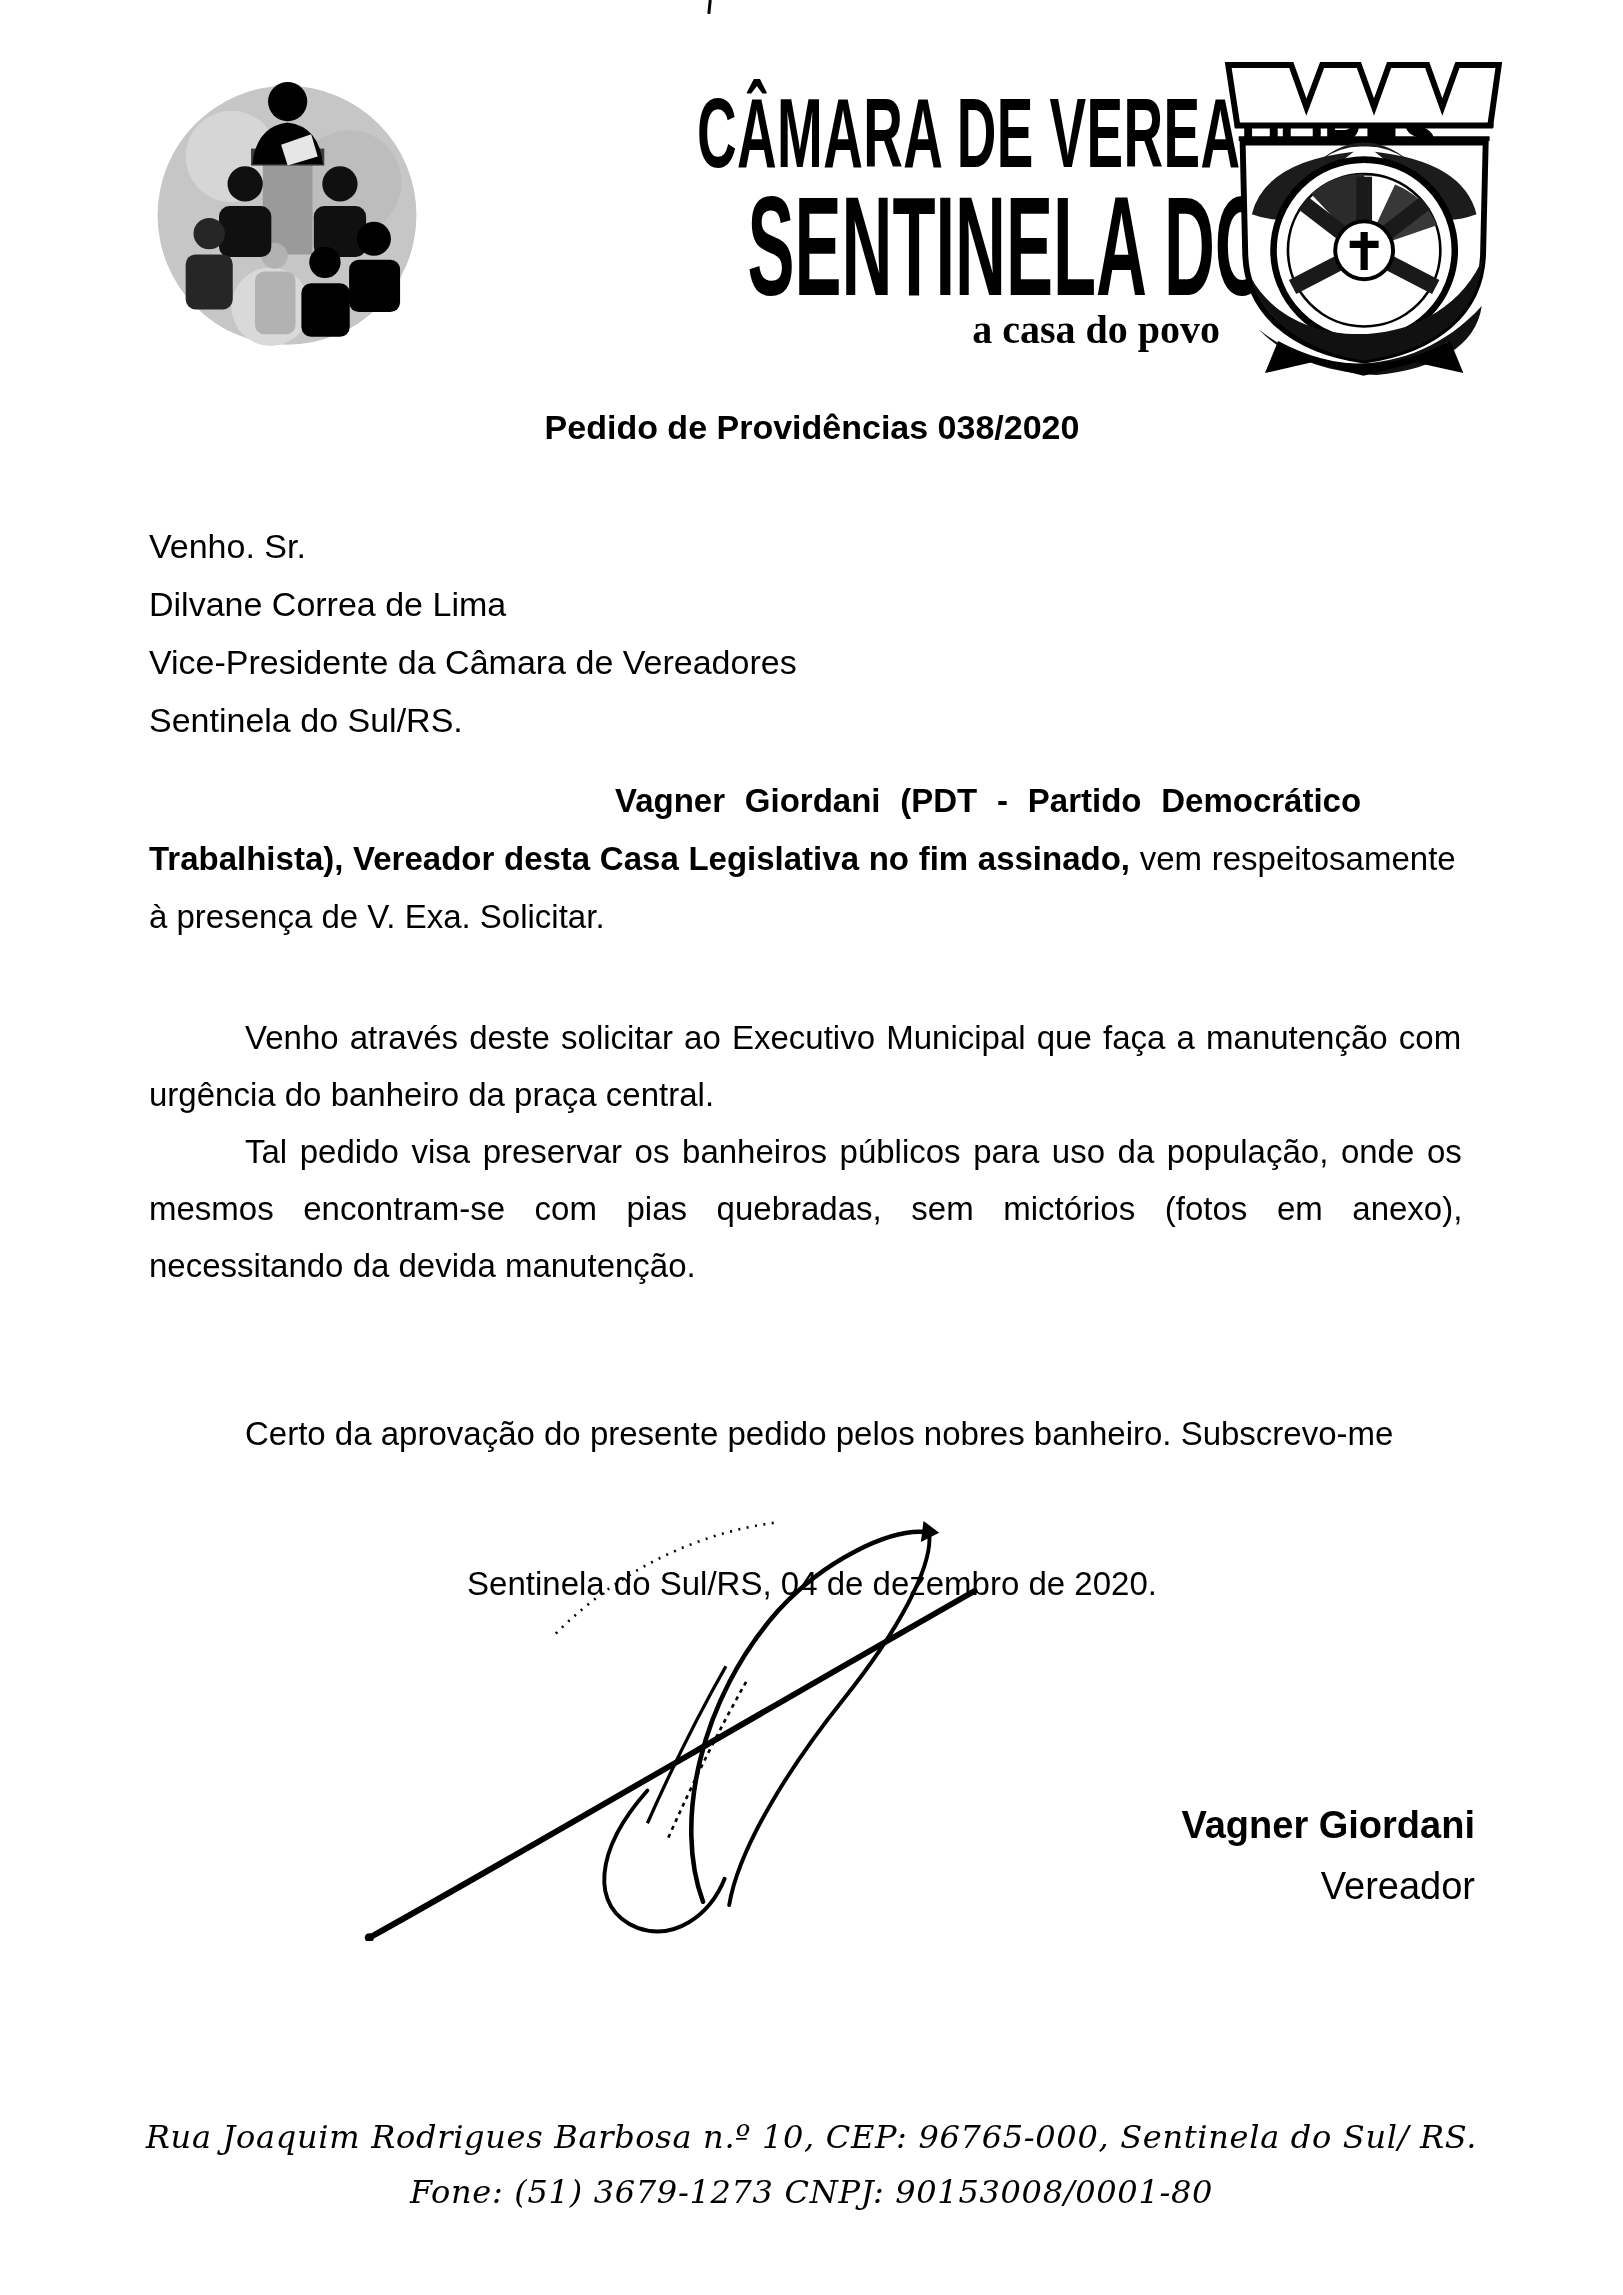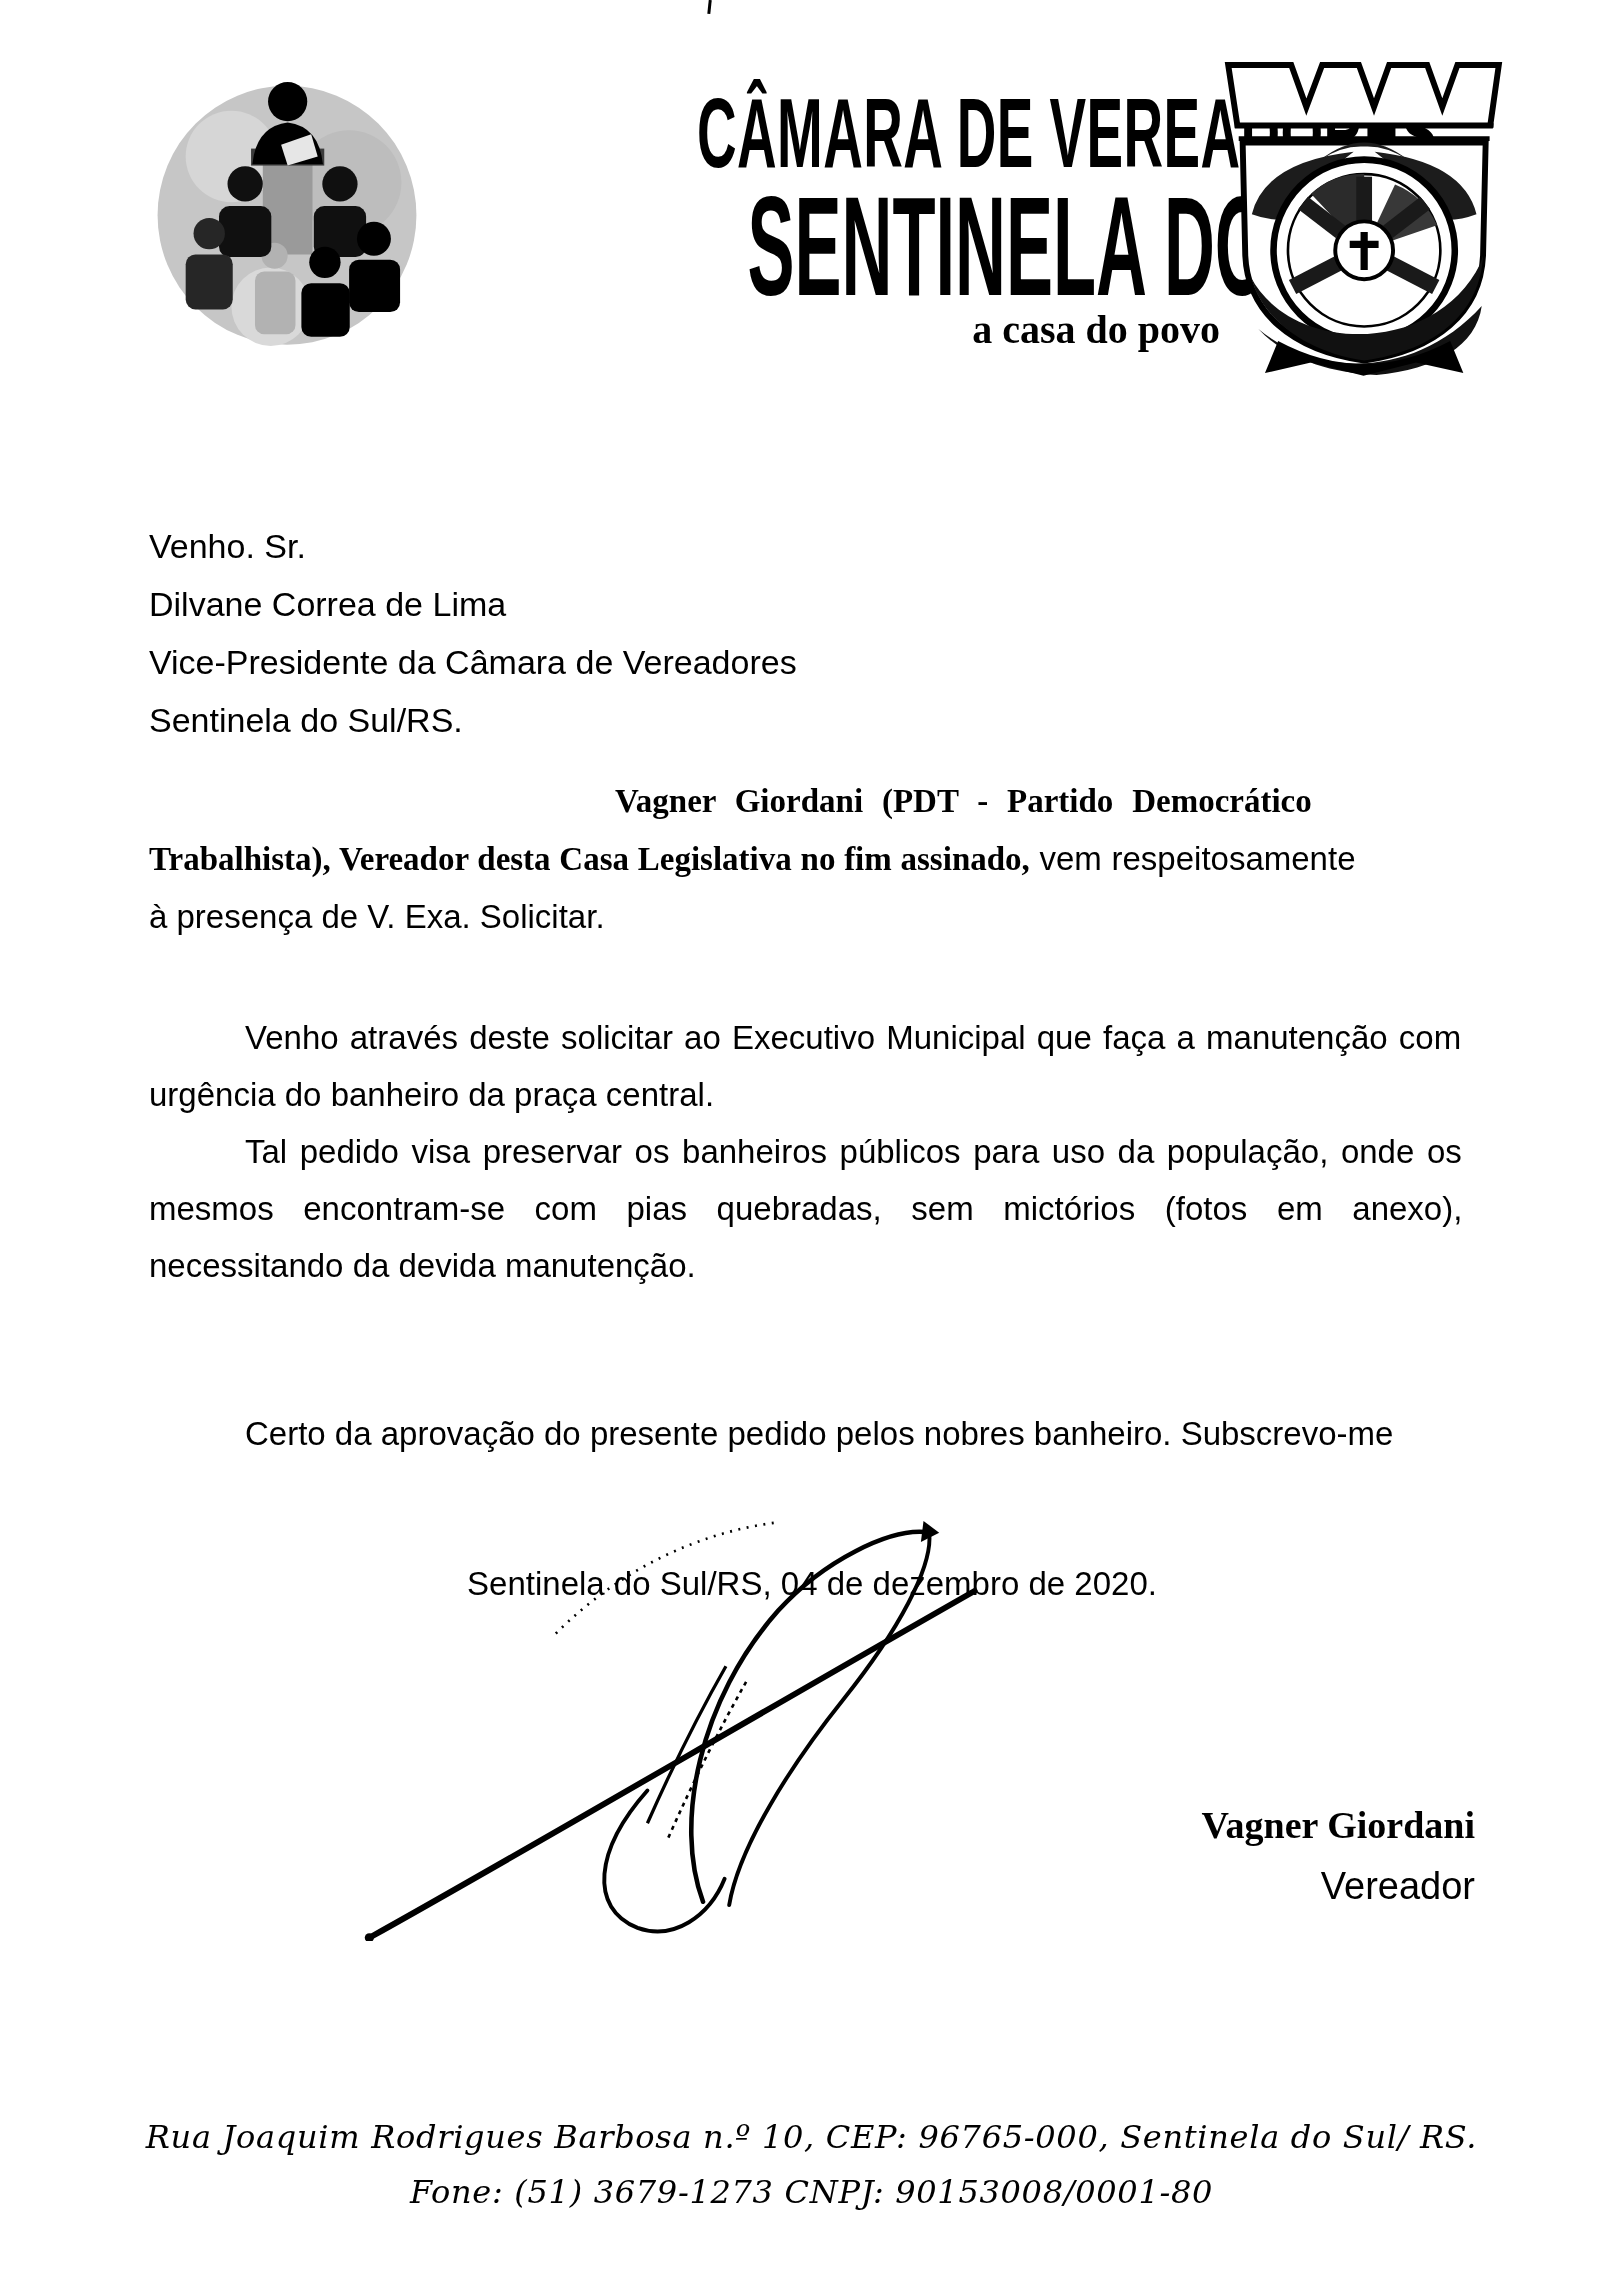--- a/index.html
+++ b/index.html
@@ -23,21 +23,21 @@
          font-weight:bold;font-size:34px;line-height:41px;}
   .addr{position:absolute;left:149px;top:517px;font-size:34px;line-height:58px;}
   .intro{position:absolute;left:149px;top:772px;width:1326px;font-size:33px;line-height:58px;}
   .bodyblk{position:absolute;left:149px;top:1009px;width:1326px;font-size:33px;line-height:57px;}
   .closing{position:absolute;left:149px;top:1405px;width:1326px;font-size:33px;line-height:57px;}
   .date{position:absolute;left:149px;top:1555px;width:1326px;text-align:center;font-size:33px;line-height:57px;}
   .sig{position:absolute;left:149px;top:1795px;width:1326px;text-align:right;font-size:38px;line-height:61px;}
   .footer{position:absolute;left:0;top:2110px;width:1623px;text-align:center;
           font-family:"DejaVu Serif","Liberation Serif",serif;font-style:italic;
           font-size:32px;line-height:55px;letter-spacing:0.7px;}
-  .b{font-weight:bold;font-family:Liberation Serif, serif;}
+  .b{font-weight:bold;}
   .line{white-space:normal;}
   .jline{white-space:nowrap;padding-left:var(--indent,0px);}
   .iline{padding-left:var(--indent,0px);}
   .sig-svg{position:absolute;left:281px;top:1483px;width:759px;height:458px;}
 </style>
 </head>
 <body>
 
 <div class="page">
 
@@ -91,20 +91,21 @@
       <line x1="185" y1="282" x2="128" y2="238"></line>
       <line x1="257" y1="282" x2="314" y2="238"></line>
     </g>
     <circle cx="221" cy="310" r="44" fill="#fff" stroke="#000" stroke-width="6"></circle>
     <path d="M 221 282 L 221 340 M 199 301 L 243 301" stroke="#000" stroke-width="11" fill="none"></path>
     <path d="M 48 350 C 110 470 330 470 398 330 L 402 318 C 398 404 332 462 221 478 C 140 466 80 424 56 372 Z" fill="#111"></path>
     <path d="M 60 430 C 150 505 300 505 400 395 C 392 455 330 492 240 500 C 160 496 100 472 60 430 Z" fill="#111"></path>
     <path d="M 90 448 Q 220 518 352 448 L 372 497 L 300 481 L 220 501 L 140 481 L 70 497 Z" fill="#000"></path>
   </svg>
 
+  <div class="title">Pedido de Providências 038/2020</div>
 
   <div class="addr">
     <div class="line">Venho. Sr.</div>
     <div class="line">Dilvane Correa de Lima</div>
     <div class="line">Vice-Presidente da Câmara de Vereadores</div>
     <div class="line">Sentinela do Sul/RS.</div>
   </div>
 
   <div class="intro">
     <div class="line jline" style="--indent: 466px; word-spacing: 10.6px;">

